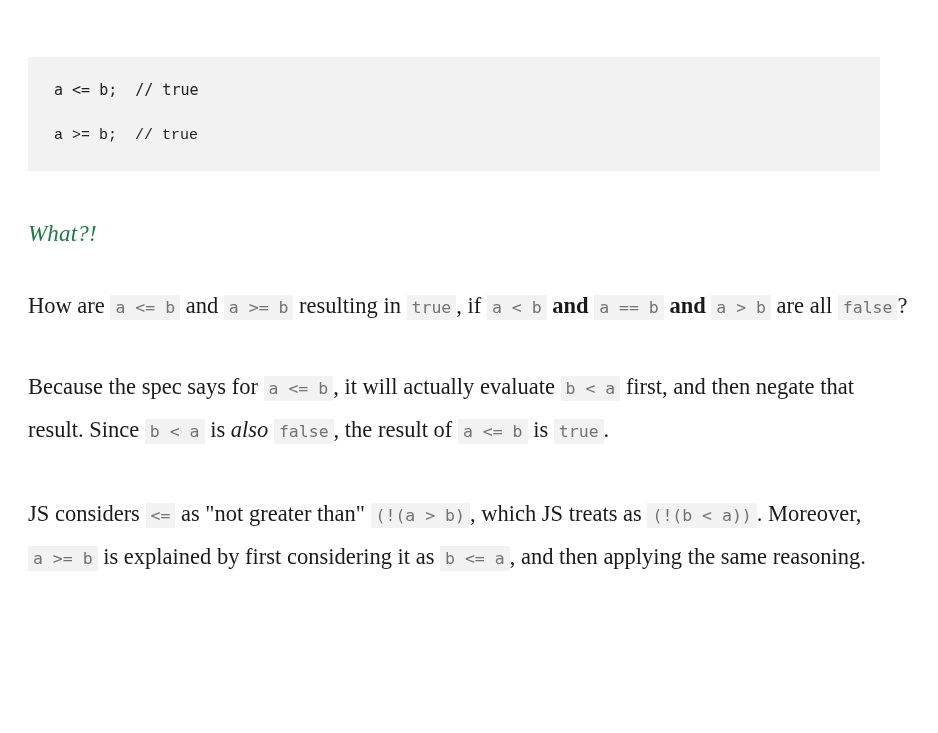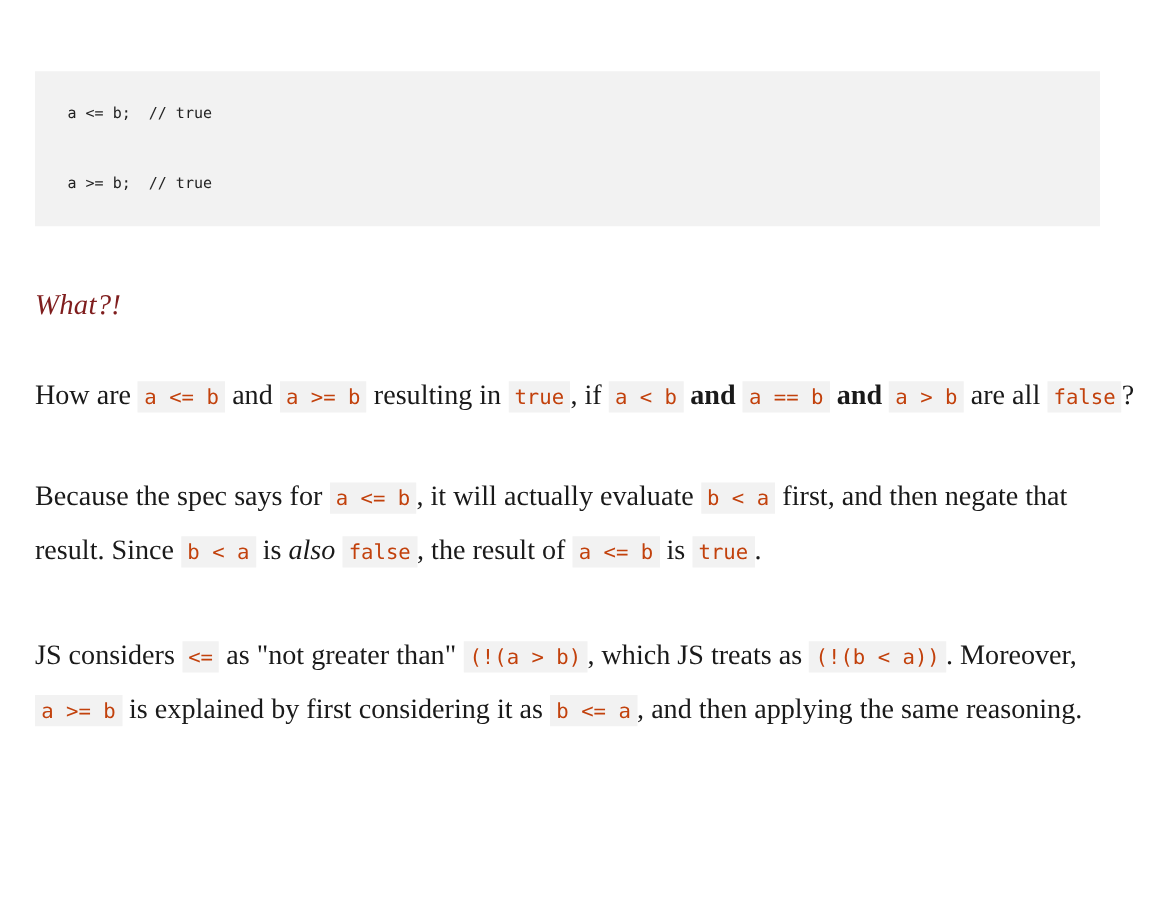--- a/index.html
+++ b/index.html
@@ -22,58 +22,59 @@
 
   
   .codeblock {
     background: #f2f2f2;
     margin-top: 57px;
     margin-bottom: 0;
     padding: 20px 26px 22px 26px;
     box-sizing: border-box;
     width: 852px;
     font-family: "DejaVu Sans Mono", "Liberation Mono", monospace;
-    font-size: 12px;
+    font-size: 15px;
     line-height: 1.15;
     color: #222222;
     white-space: pre;
   }
   .codeblock .cline {
     display: block;
     height: 26px;
     line-height: 26px;
   }
   .codeblock .cline + .cline {
-    margin-top: 30px;
+    margin-top: 20px;
+    font-family: Liberation Mono, monospace;
   }
 
   
   h3.what {
     font-style: italic;
     font-weight: normal;
     font-size: 23px;
     margin: 50px 0 0 0;
-    color: #7f1d1d;
+    color: #15803d;
     letter-spacing: 0.2px;
   }
   p.para {
     font-size: 22.5px;
     line-height: 41px;
     margin: 38px 0 0 0;
     color: #1a1a1a;
     text-align: left;
   }
   p.para.p2 { }
   p.para.p3 { margin-top: 41px; }
 
   code.inline {
     font-family: "DejaVu Sans Mono", "Liberation Mono", monospace;
     font-size: 16.5px;
     background: #f2f2f2;
-    color: #c2410c;
+    color: #737373;
     padding: 3px 5px;
     white-space: pre;
     border-radius: 0;
   }
   b.bold { font-weight: bold; }
   i.ital { font-style: italic; }
 </style>
 </head>
 <body>
 

